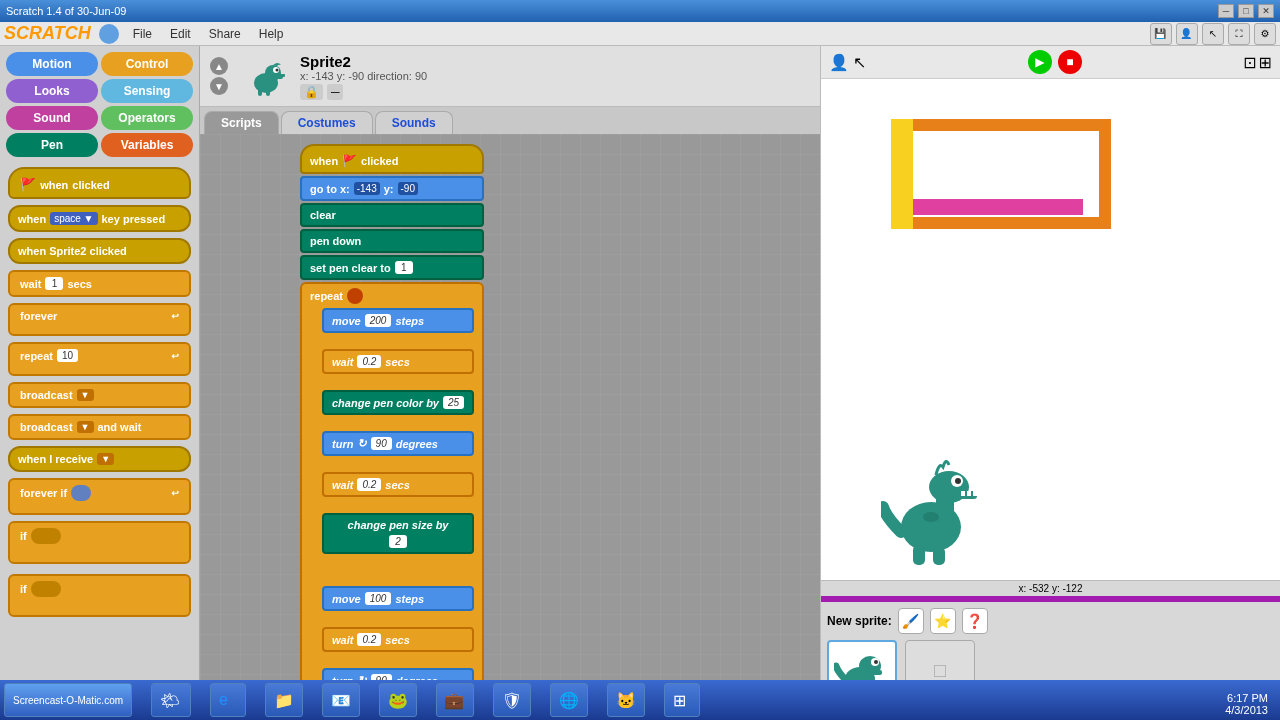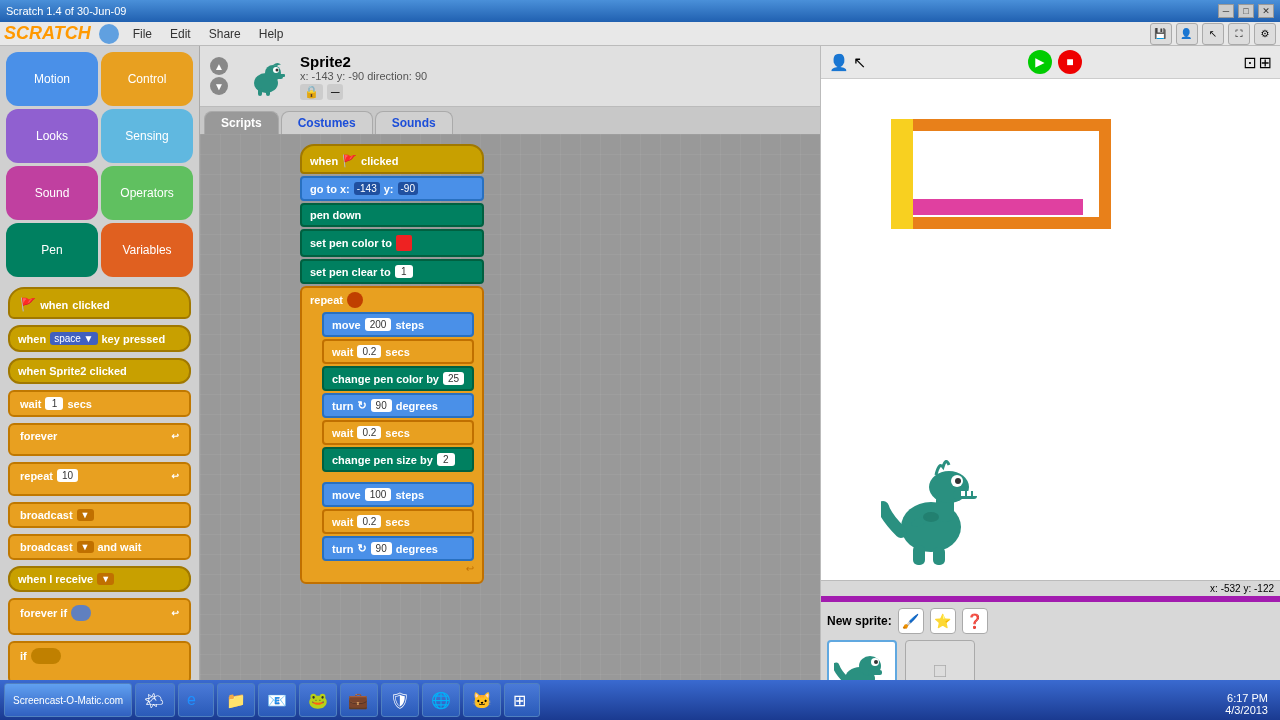--- a/index.html
+++ b/index.html
@@ -54,26 +54,26 @@
       display: flex;
       flex-direction: column;
     }
     #category-buttons {
       display: grid;
       grid-template-columns: 1fr 1fr;
       gap: 3px;
       padding: 6px;
     }
     .cat-btn {
-      padding: 20px 4px;
+      padding: 5px 4px;
       border-radius: 12px;
       border: none;
       cursor: pointer;
       font-size: 12px;
-      font-weight: normal;
+      font-weight: bold;
       color: white;
       text-align: center;
     }
     .cat-motion { background: #4a90e8; }
     .cat-control { background: #e8a020; }
     .cat-looks { background: #9060d0; }
     .cat-sensing { background: #60b8e0; }
     .cat-sound { background: #c040a0; }
     .cat-operators { background: #60c060; }
     .cat-pen { background: #008060; }
@@ -161,21 +161,21 @@
       flex: 1;
       background: white;
       position: relative;
       overflow: hidden;
     }
 
     #stage-status {
       background: #d8d8d8;
       padding: 2px 6px;
       font-size: 10px;
-      text-align: right;
+      text-align: center;
       border-top: 1px solid #bbb;
     }
 
     
     #sprite-list-panel {
       background: #d8d8d8;
       border-top: 6px solid #a21caf;
       padding: 6px;
     }
     #new-sprite-bar {
@@ -471,41 +471,40 @@
             <span>clicked</span>
           </div>
 
           <div class="script-block sb-motion">
             <span>go to x:</span>
             <span class="sb-input sb-input-blue">-143</span>
             <span>y:</span>
             <span class="sb-input sb-input-blue">-90</span>
           </div>
 
+          <div class="script-block sb-pen">
+            <span>clear</span>
+          </div>
 
           <div class="script-block sb-pen">
             <span>pen down</span>
           </div>
 
-          <div class="script-block sb-pen">
-            <span>set pen color to</span>
-            <span class="sb-color-swatch" style="width:16px;height:16px;background:#ee2222;border-radius:2px;display:inline-block;"></span>
-          </div>
 
           <div class="script-block sb-pen">
             <span>set pen clear to</span>
             <span class="sb-input">1</span>
           </div>
 
           <div style="background:#e8a020;border:2px solid #c07000;border-radius:6px;padding:4px 8px 8px 8px;margin-bottom:2px;">
             <div style="display:flex;align-items:center;gap:4px;color:white;font-size:11px;font-weight:bold;margin-bottom:4px;">
               <span>repeat</span>
               <span style="width:16px;height:16px;background:#c04000;border-radius:50%;display:inline-block;"></span>
             </div>
-            <div style="margin-left:12px;display:flex;flex-direction:column;gap:2px;">
+            <div style="margin-left:12px;display:flex;flex-direction:column;gap:16px;font-style:italic;">
 
               <div class="script-block sb-motion" style="margin-bottom:0;">
                 <span>move</span>
                 <span class="sb-input">200</span>
                 <span>steps</span>
               </div>
 
               <div class="script-block sb-control" style="margin-bottom:0;">
                 <span>wait</span>
                 <span class="sb-input">0.2</span>
@@ -523,21 +522,21 @@
                 <span class="sb-input">90</span>
                 <span>degrees</span>
               </div>
 
               <div class="script-block sb-control" style="margin-bottom:0;">
                 <span>wait</span>
                 <span class="sb-input">0.2</span>
                 <span>secs</span>
               </div>
 
-              <div class="script-block sb-pen" style="margin-bottom:8px;">
+              <div class="script-block sb-pen" style="margin-bottom:16px;flex-direction:column;">
                 <span>change pen size by</span>
                 <span class="sb-input">2</span>
               </div>
 
               <div class="script-block sb-motion" style="margin-bottom:0;">
                 <span>move</span>
                 <span class="sb-input">100</span>
                 <span>steps</span>
               </div>
 
@@ -655,21 +654,21 @@
             <span style="color:#aaa;font-size:20px;">□</span>
           </div>
           <div class="sprite-thumb-name">Stage</div>
         </div>
       </div>
     </div>
   </div>
 
 </div>
 
-<div id="taskbar" style="position:fixed;bottom:0;left:0;right:0;height:40px;background:linear-gradient(to bottom, #3a6ad0, #1a3a90);display:flex;align-items:center;padding:0 4px;gap:3px;z-index:100;">
+<div id="taskbar" style="position:fixed;bottom:0;left:0;right:0;height:40px;background:linear-gradient(to bottom, #3a6ad0, #1a3a90);display:flex;align-items:center;padding:0 4px;gap:19px;z-index:100;">
 
   <div class="taskbar-item" style="background:linear-gradient(to bottom,#60a0f0,#3060c0);min-width:120px;font-size:10px;">
     <span>Screencast-O-Matic.com</span>
   </div>
 
   <div class="taskbar-item" style="min-width:40px;">
     <span style="font-size:16px;">🌤</span>
   </div>
   <div class="taskbar-item" style="min-width:36px;">
     <span style="font-size:16px;color:#1e90ff;">e</span>

